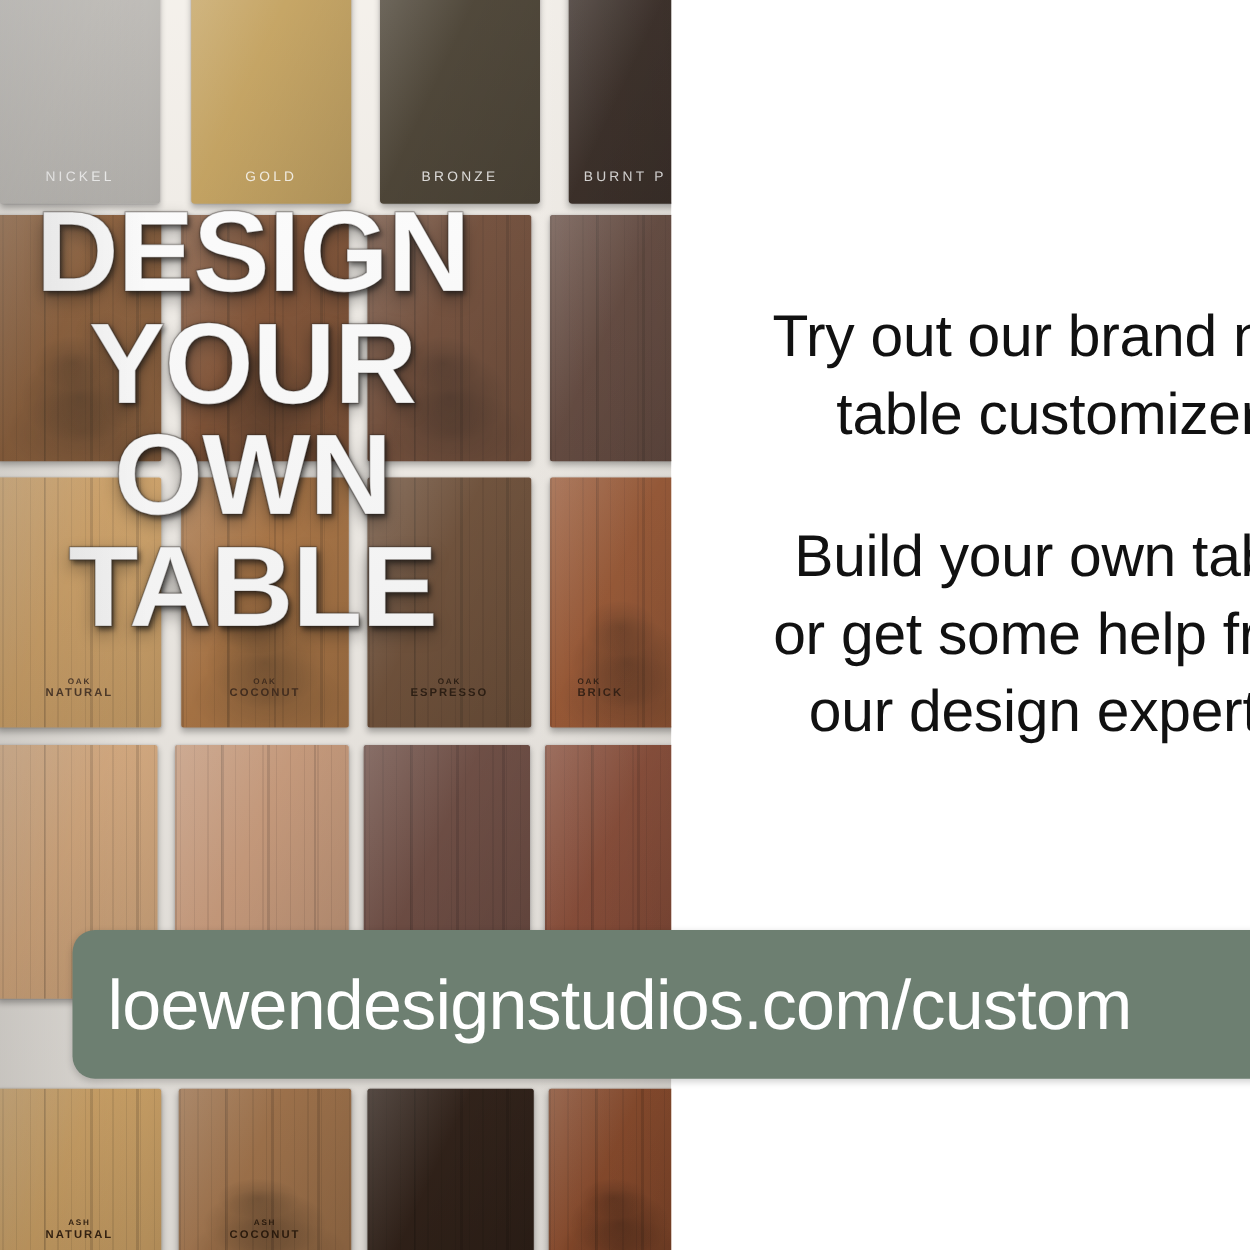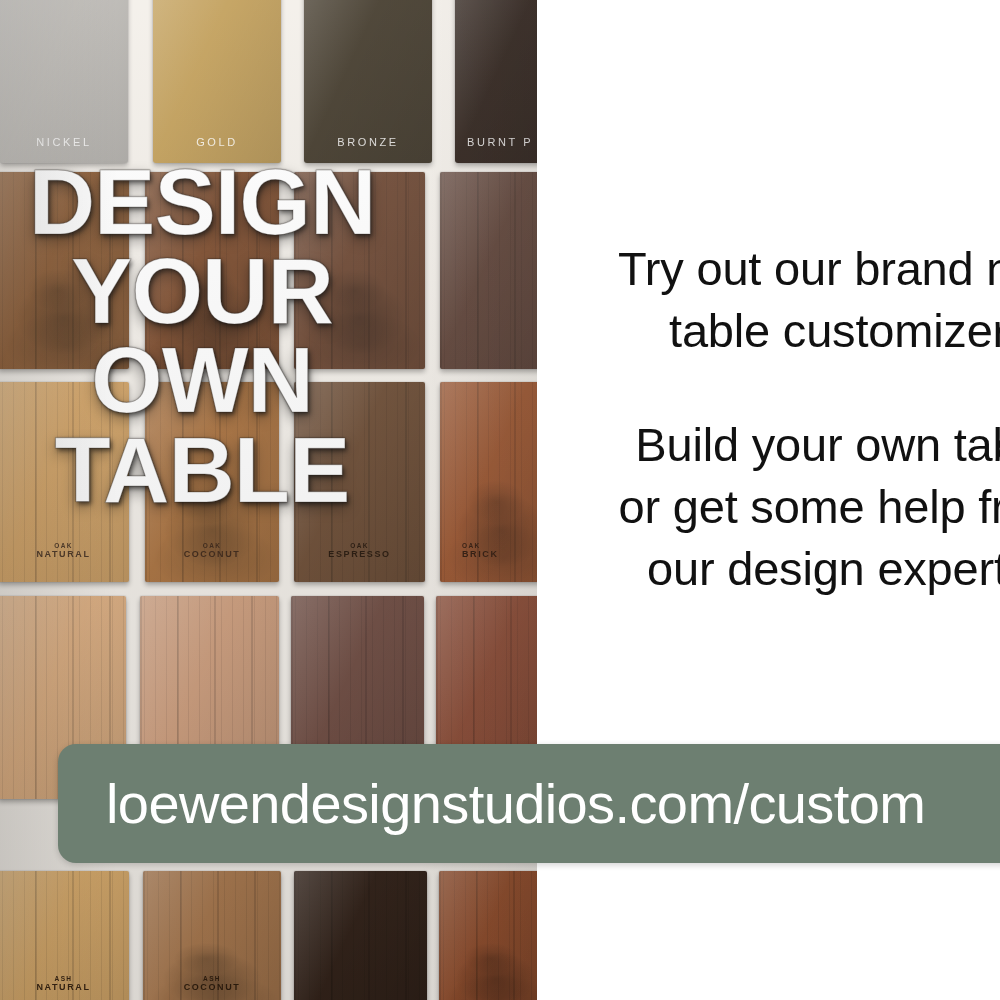--- a/index.html
+++ b/index.html
@@ -124,21 +124,21 @@
     width:990px; height:119px;
     background:#6d7f71;
     border-radius:18px;
     display:flex; align-items:center;
     box-shadow:0 2px 6px rgba(0,0,0,.18);
   }
   #urlbar .url{
     color:#ffffff;
     font-size:56px;
     letter-spacing:-.6px;
-    padding-left:48px;
+    padding-left:28px;
     white-space:nowrap;
   }
 </style>
 </head>
 <body>
 
 <div id="ad">
 
   <div id="photo">
 

